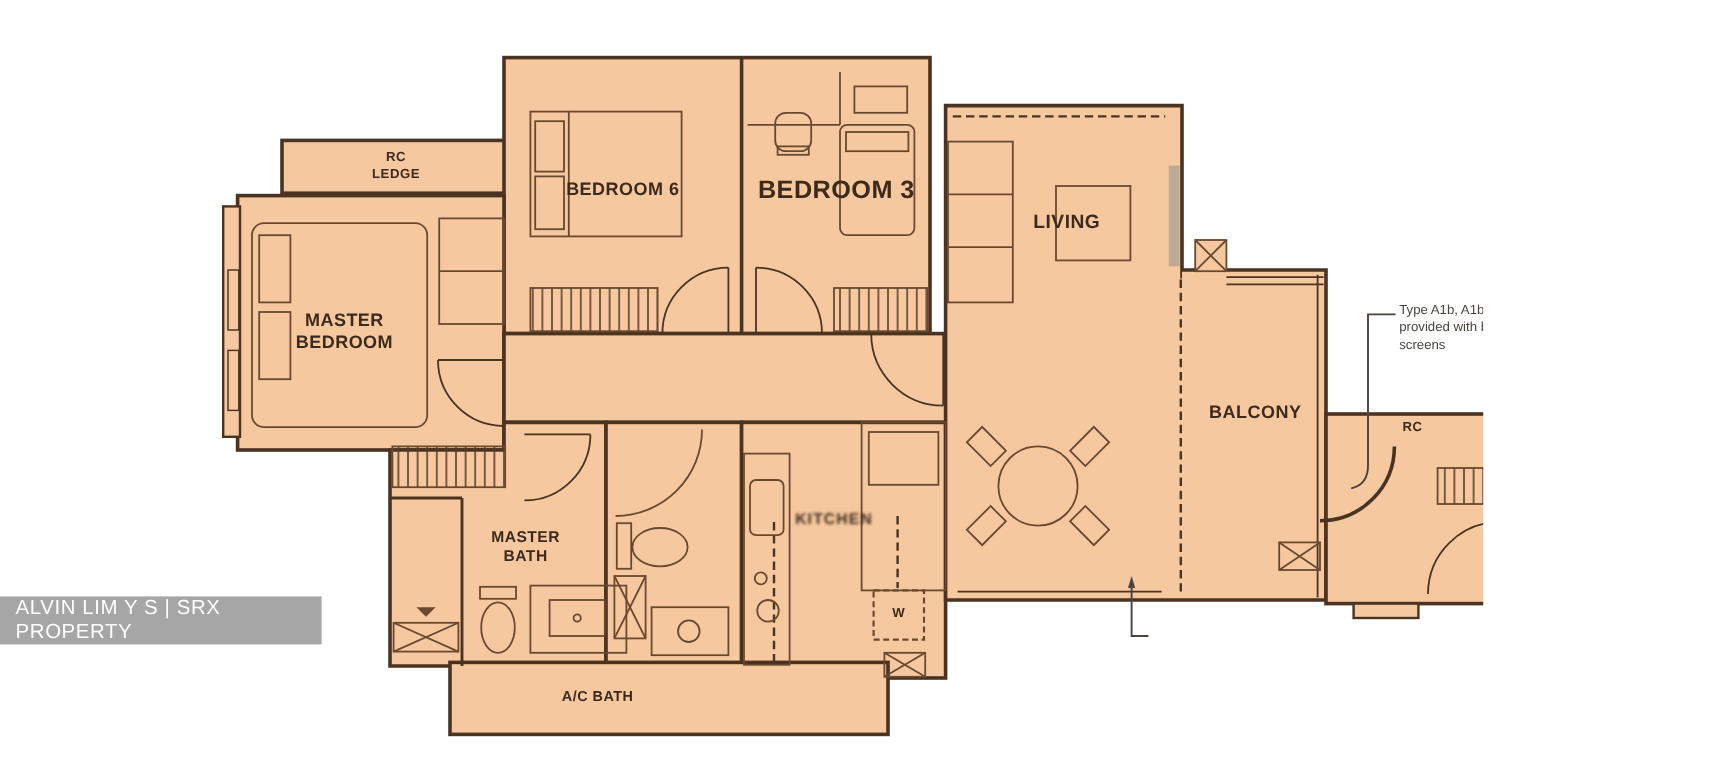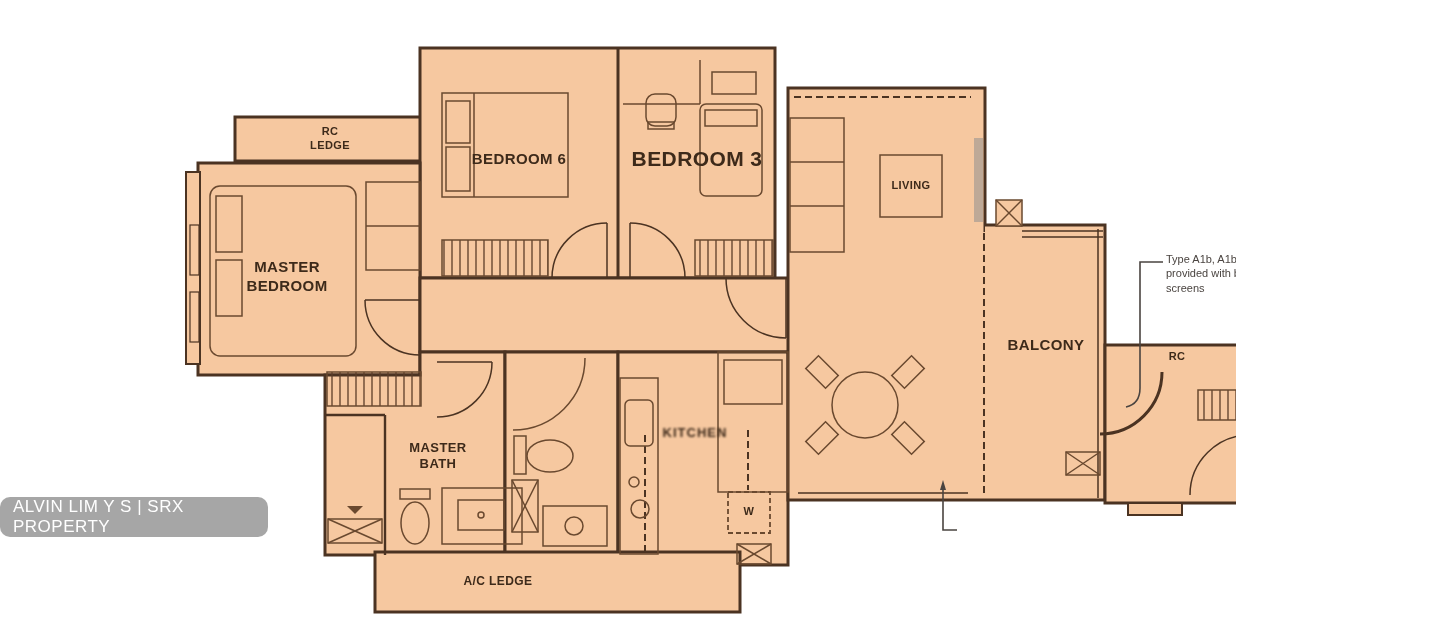--- a/index.html
+++ b/index.html
@@ -11,21 +11,21 @@
        font-family:"Liberation Sans",sans-serif;}
   .note{position:absolute;color:#4a4440;font-size:11px;line-height:1.3;white-space:pre-line;
         text-align:left;font-family:"Liberation Sans",sans-serif;}
   .blur1{filter:blur(1.3px);}
   .obscured{position:absolute;color:#3c3c3c;font-size:11.5px;font-weight:bold;line-height:1.3;
             filter:blur(2px);white-space:pre-line;font-family:"Liberation Sans",sans-serif;}
   .obscured .gap{display:block;height:9px;}
   .watermark{position:absolute;left:0;top:497px;width:268px;height:40px;
              background:rgba(158,158,158,.92);color:#ffffff;font-size:17px;
              display:flex;align-items:center;padding-left:13px;box-sizing:border-box;
-             letter-spacing:.5px;border-radius:10px;}
+             letter-spacing:.5px;}
 </style>
 </head>
 <body>
 
 <div class="canvas">
 
 <svg width="1440" height="641" viewBox="0 0 1440 641">
   <defs>
     <pattern id="hatchV" patternUnits="userSpaceOnUse" width="8" height="8">
       <path d="M4,0 V8" stroke="#5a3c28" stroke-width="1.3"></path>
@@ -222,27 +222,27 @@
     <path d="M940,490 L946,490 L943,480 Z" fill="#4a4440" stroke="none"></path>
   </g>
 </svg>
 
 <div class="lbl" style="left:330px;top:139px;font-size:11px;">RC
 LEDGE</div>
 <div class="lbl" style="left:287px;top:277px;font-size:15px;">MASTER
 BEDROOM</div>
 <div class="lbl" style="left:519px;top:159px;font-size:15px;">BEDROOM 6</div>
 <div class="lbl" style="left:697px;top:159px;font-size:21px;">BEDROOM 3</div>
-<div class="lbl" style="left:911px;top:186px;font-size:11px;">LIVING</div>
+<div class="lbl" style="left:889px;top:186px;font-size:16px;">LIVING</div>
 <div class="lbl" style="left:1046px;top:345px;font-size:15px;text-align:right;">BALCONY</div>
 <div class="lbl" style="left:1177px;top:357px;font-size:11px;">RC</div>
 <div class="lbl blur1" style="left:695px;top:433px;font-size:13px;letter-spacing:1px;">KITCHEN</div>
 <div class="lbl" style="left:438px;top:456px;font-size:13px;">MASTER
 BATH</div>
-<div class="lbl" style="left:498px;top:581px;font-size:12px;">A/C LEDGE</div>
+<div class="lbl" style="left:498px;top:581px;font-size:12px;">A/C BATH</div>
 <div class="lbl" style="left:749px;top:512px;font-size:11px;">W</div>
 
 <div class="note" style="left:1166px;top:252px;width:150px;">Type A1b, A1b(d) are
 provided with balcony
 screens</div>
 
 <div class="obscured" style="left:1292px;top:364px;width:120px;">
   <span>Ptod13 OVHt</span><br>
   <span>f169 QSF 9IK)</span>
   <span class="gap"></span>

